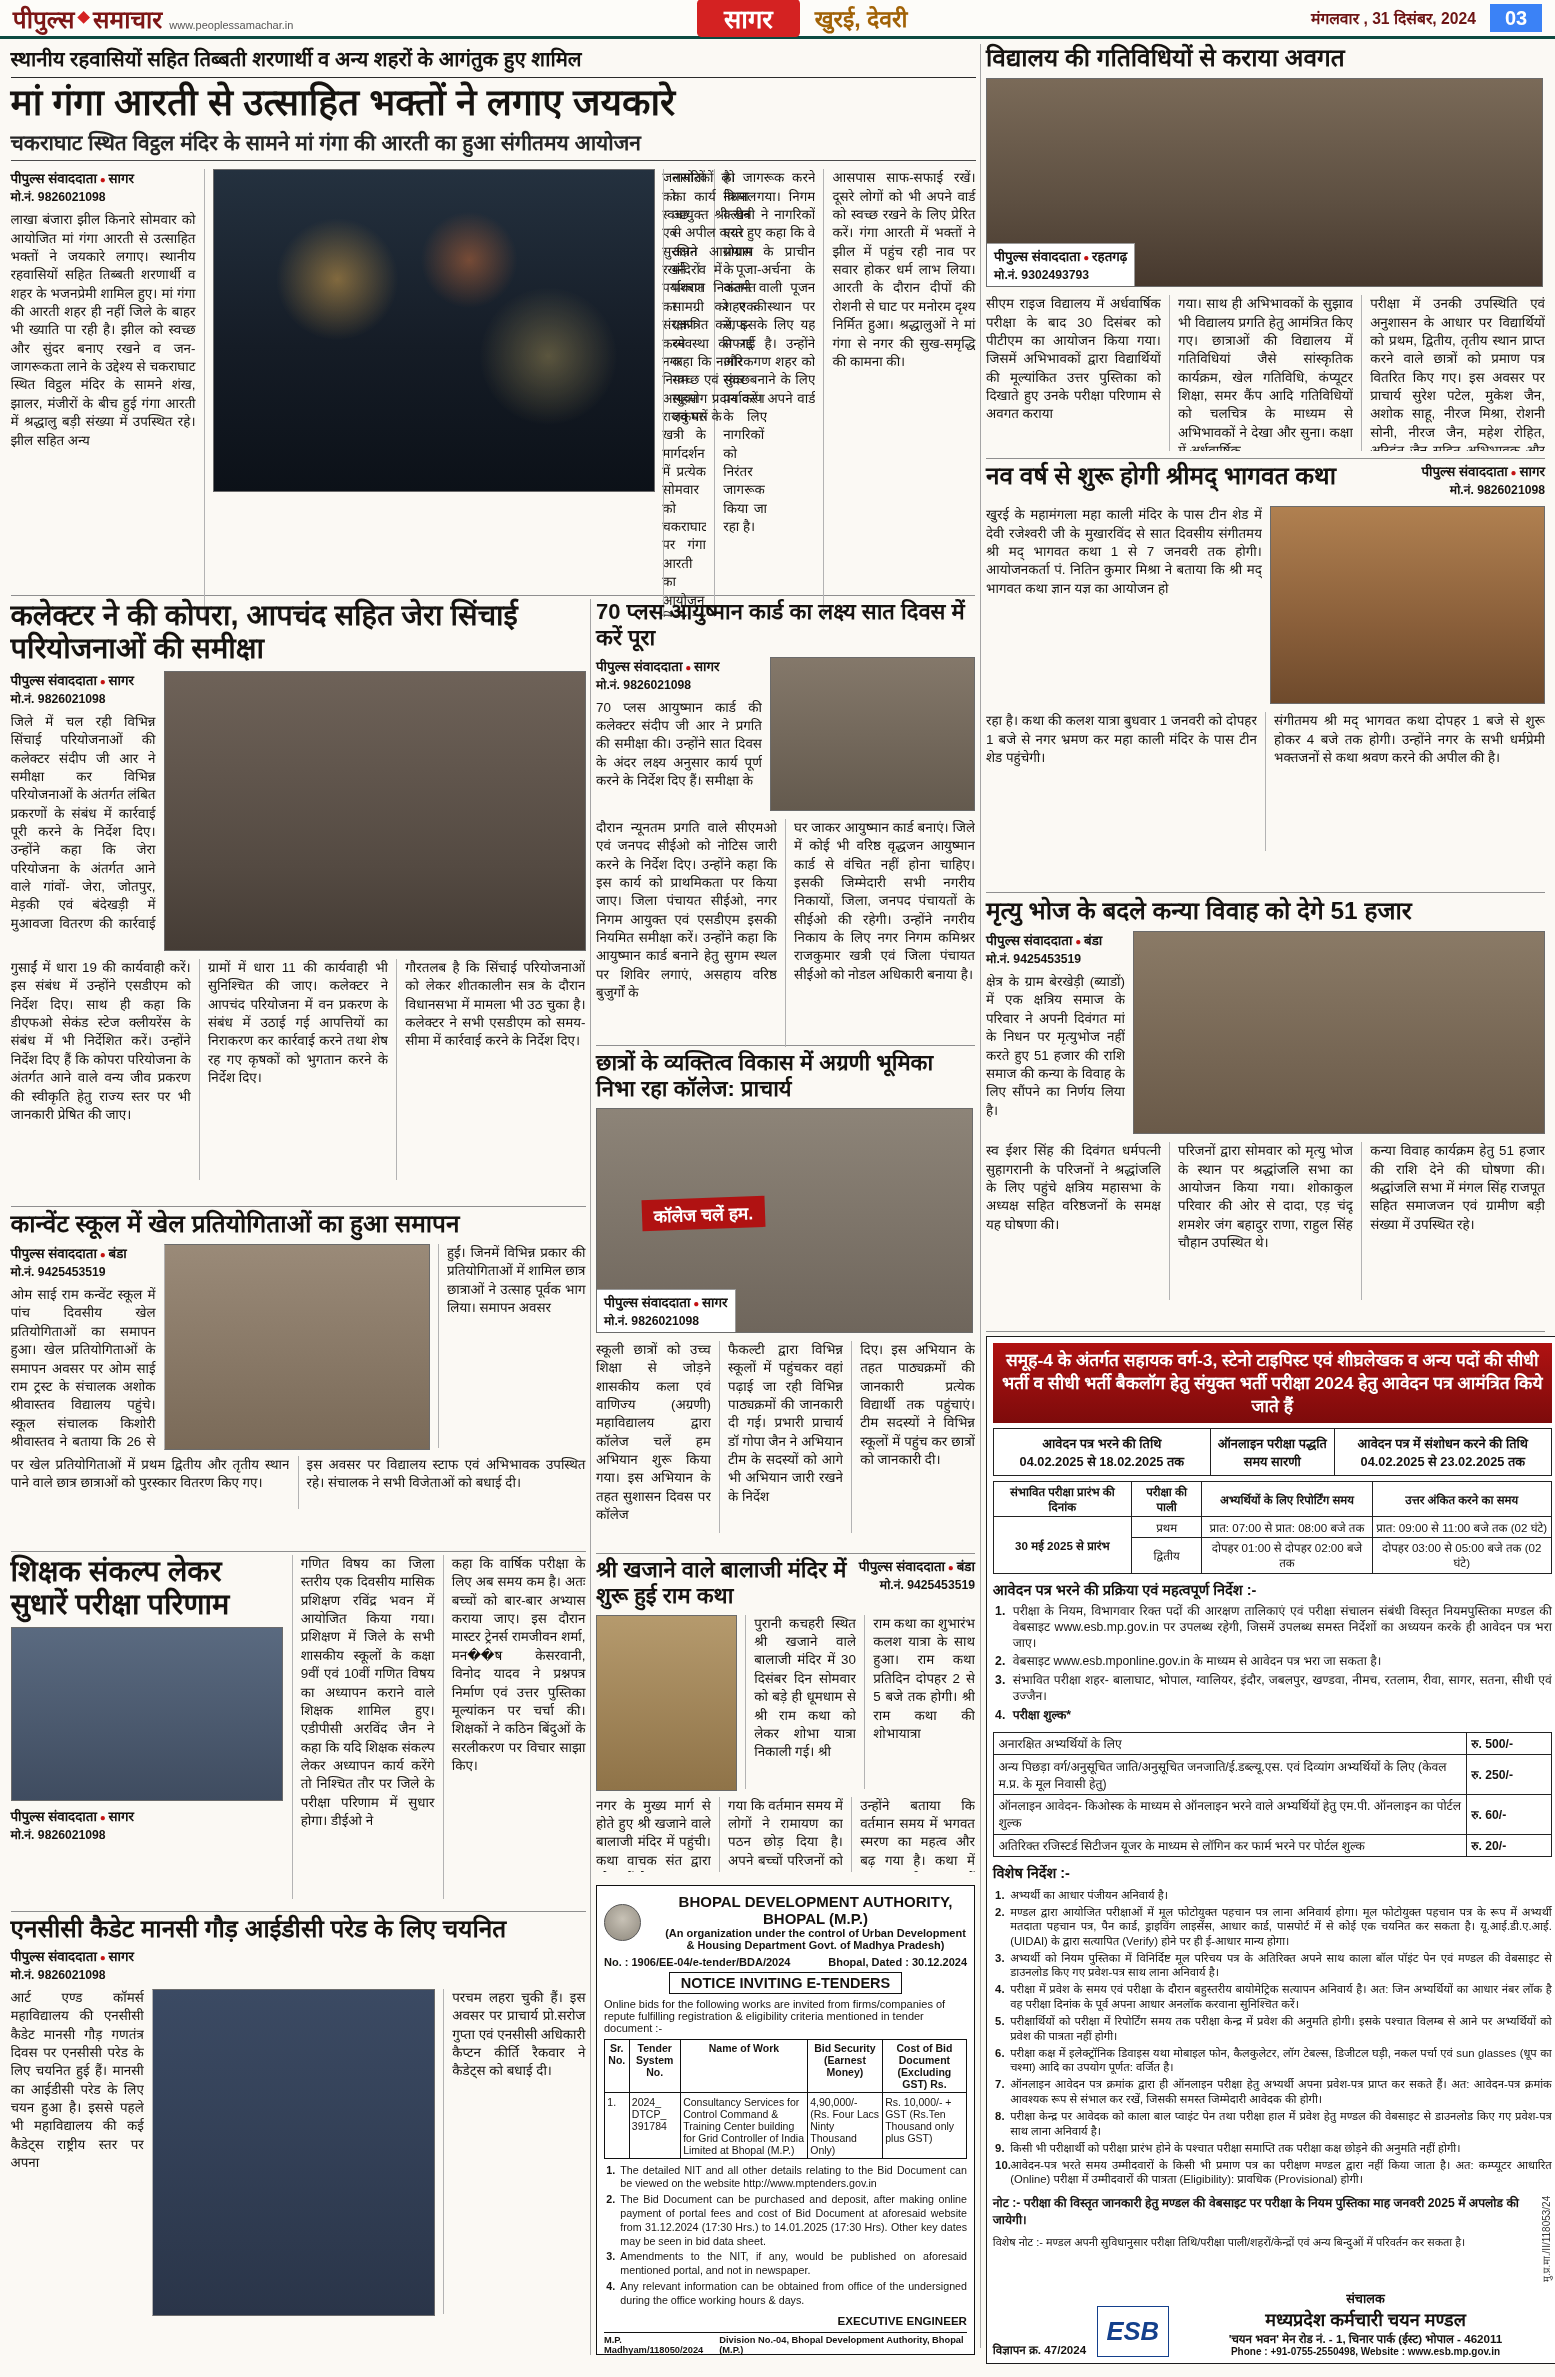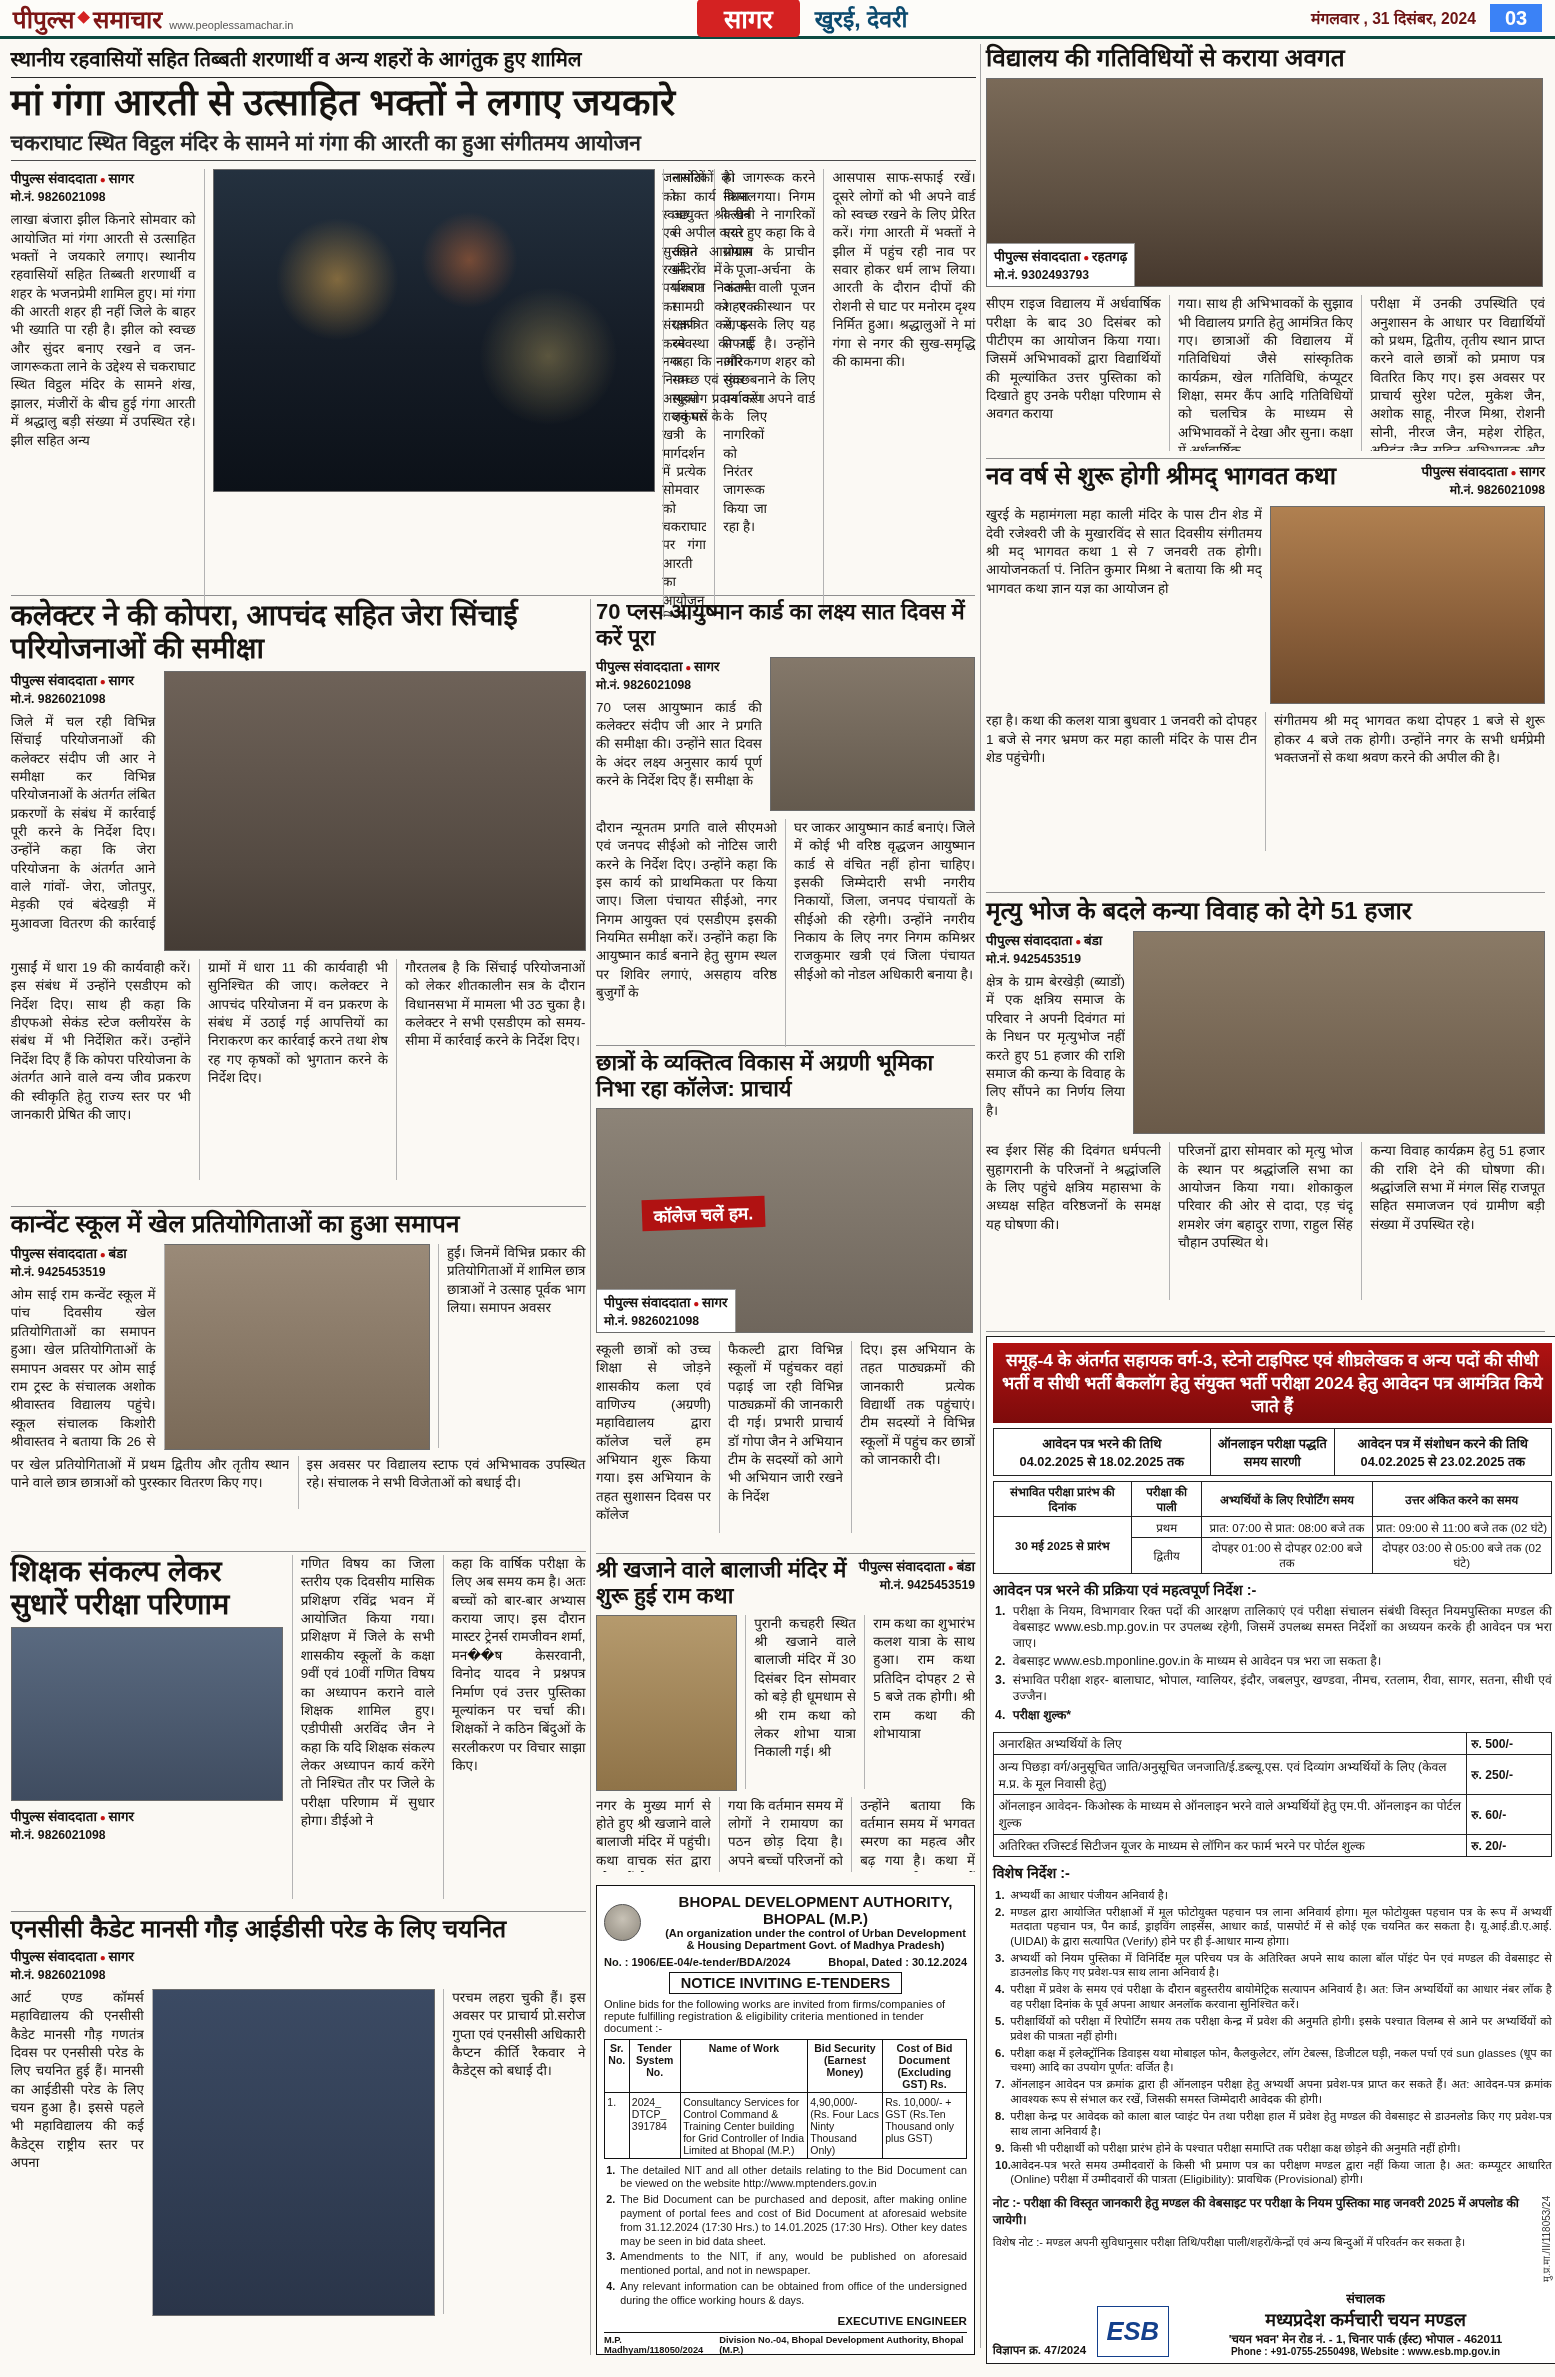--- a/index.html
+++ b/index.html
@@ -25,21 +25,21 @@
   .mt6{margin-top:3.5px}.mt10{margin-top:5.8px}.mt14{margin-top:8.1px}
   
   .masthead{left:0;top:0;width:1555px;height:39px;display:flex;align-items:center;
             padding:3.5px 12.8px;box-sizing:border-box;border-bottom:3.5px solid #0c4a41;background:#fdfcf9;justify-content:space-between}
   .mh-left{display:flex;align-items:flex-end;gap:7px}
   .logo{font-size:24.4px;font-weight:800;color:#7d1616;display:flex;align-items:center;gap:4.6px}
   .logo-mark{width:9.3px;height:9.3px;background:#d42222;transform:rotate(45deg);display:inline-block}
   .site{font-size:11px;color:#555;padding-bottom:3.5px}
   .mh-center{display:flex;align-items:center;gap:15px}
   .citybox{background:#d42222;color:#fff;font-size:25.6px;font-weight:800;padding:1.2px 27px;border-radius:4.6px}
-  .edition{font-size:23px;font-weight:800;color:#0c4a6e}
+  .edition{font-size:23px;font-weight:800;color:#a16207}
   .mh-right{display:flex;align-items:center;gap:14px}
   .m-date{font-size:15.7px;font-weight:700;color:#6d1414}
   .pageno{background:#3b82f6;color:#fff;font-size:20px;font-weight:800;padding:2.3px 15px}
   
   .vline{position:absolute;width:1.2px;background:#a5a5a5}
   .hline{position:absolute;height:1.2px;background:#8f8f8f}
   
   .ph-night{background:radial-gradient(circle at 28% 34%,rgba(255,190,80,.45),transparent 16%),
             radial-gradient(circle at 58% 28%,rgba(255,130,60,.4),transparent 14%),
             radial-gradient(circle at 76% 58%,rgba(255,220,120,.3),transparent 18%),

